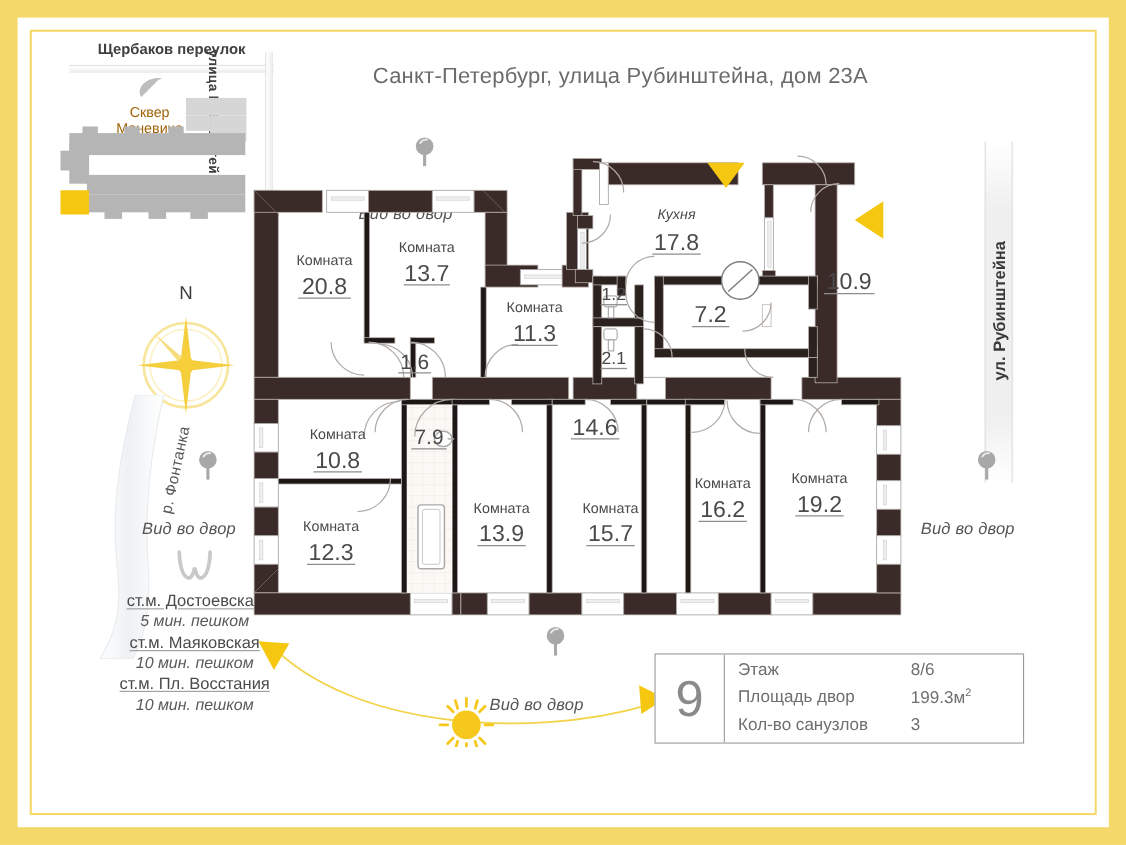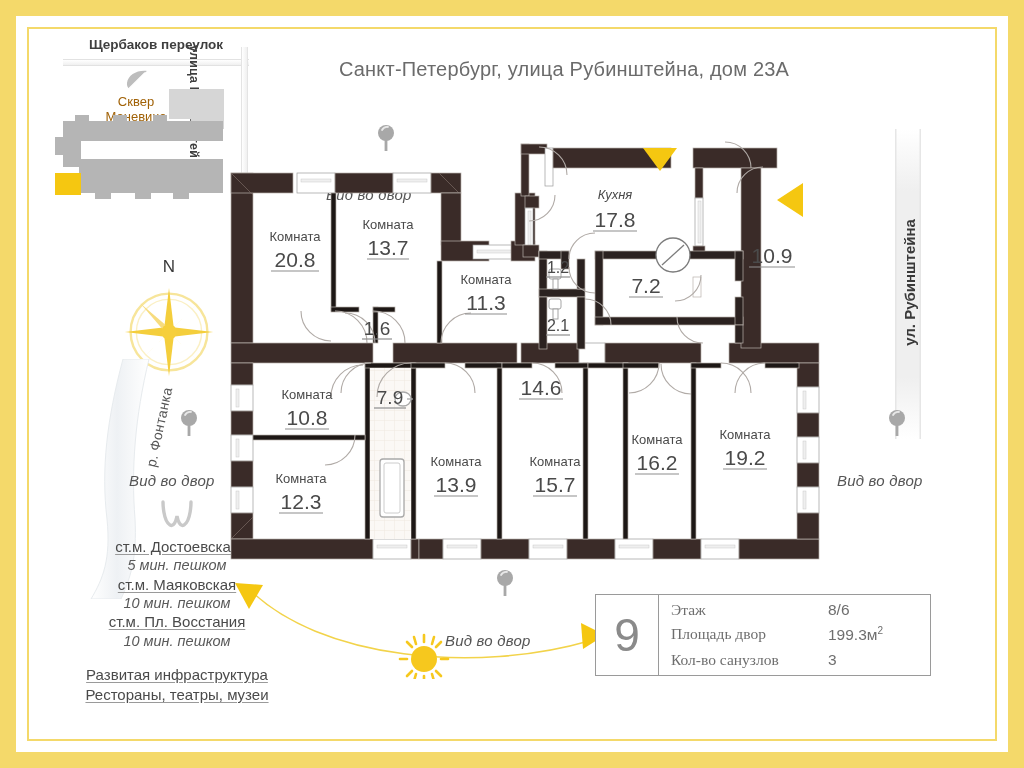--- a/index.html
+++ b/index.html
@@ -130,21 +130,21 @@
   #infobox-num{
     width:62px;display:flex;align-items:center;justify-content:center;
     font-size:46px;color:#8a8a8a;font-weight:300;
     border-right:1.5px solid #9a9a9a;
   }
   #infobox-rows{
     flex:1;padding:6px 10px 6px 12px;display:flex;flex-direction:column;
     justify-content:space-between;
   }
   .info-row{display:flex;font-size:15.5px;color:#6e6e6e;line-height:1.18;}
-  .info-label{flex:1;font-family:Liberation Serif, serif;}
+  .info-label{flex:1;}
   .info-value{width:92px;}
   .sup{font-size:10px;vertical-align:super;}
 </style>
 </head>
 <body>
 
 <div id="frame">
   <div id="frame-white"></div>
   <div id="frame-inner-line"></div>
 
@@ -270,24 +270,20 @@
       <svg id="metro-logo" viewBox="0 0 36 34">
         <path d="M4 3 C4 3 4 22 11 26 C15 28 17 22 18 17 C19 22 21 28 25 26 C32 22 32 3 32 3" fill="none" stroke="#c9c9c9" stroke-width="3.4" stroke-linecap="round"></path>
       </svg>
       <div style="height:38px;"></div>
       <div class="metro-station">ст.м. Достоевская</div>
       <div class="metro-time">5 мин. пешком</div>
       <div class="metro-station">ст.м. Маяковская</div>
       <div class="metro-time">10 мин. пешком</div>
       <div class="metro-station">ст.м. Пл. Восстания</div>
       <div class="metro-time">10 мин. пешком</div>
-    </div>
-    <div id="infra">
-      <div class="infra-line">Развитая инфраструктура</div>
-      <div class="infra-line">Рестораны, театры, музеи</div>
     </div>
 
     <div id="plan">
       <svg viewBox="0 0 600 420" width="600" height="420">
         <defs>
           <pattern id="tile" width="10" height="10" patternUnits="userSpaceOnUse">
             <rect width="10" height="10" fill="#fbf8f5"></rect>
             <path d="M10 0 L10 10 M0 10 L10 10" stroke="#efe8e0" stroke-width="1"></path>
           </pattern>
         </defs>

